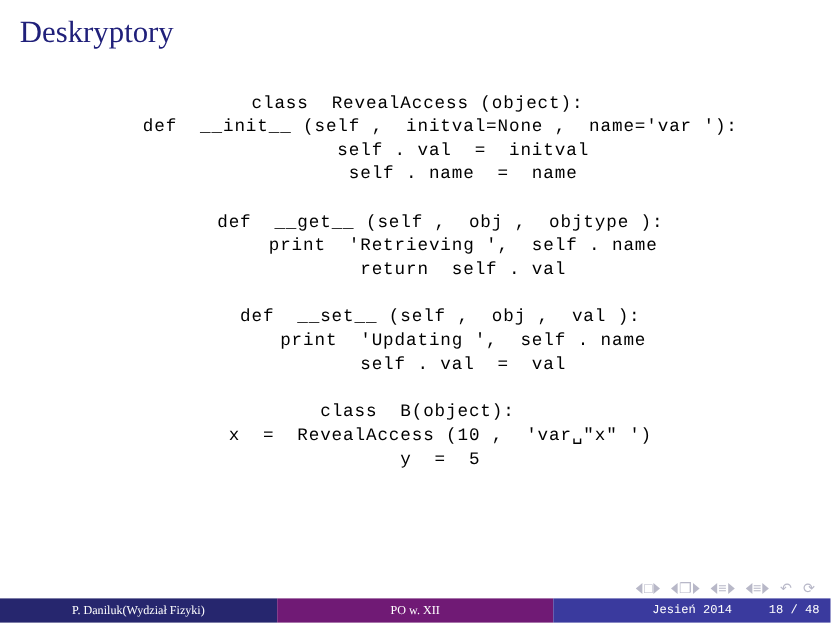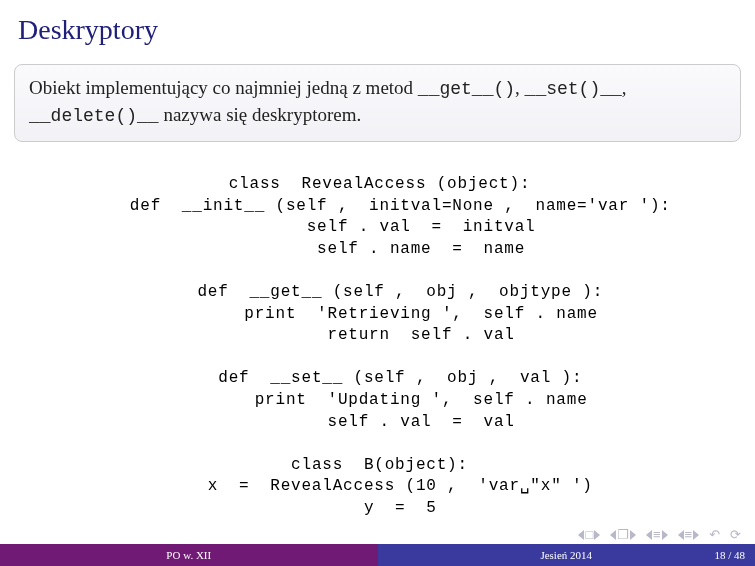--- a/index.html
+++ b/index.html
@@ -53,21 +53,21 @@
   }
   .footer .seg {
     display: flex;
     align-items: center;
     justify-content: center;
     height: 100%;
     white-space: nowrap;
   }
   .footer .left { flex: 1; background: #26266e; }
   .footer .mid  { flex: 1; background: #701a75; }
-  .footer .right{ flex: 1; background: #3a3a9e; position: relative; }
+  .footer .right{ flex: 1; background: #3a3a9e; position: relative; font-family: Liberation Mono, monospace; }
   .footer .right .pages {
     position: absolute;
     right: 10px;
   }
   .navicons {
     position: absolute;
     right: 14px;
     bottom: 24px;
     display: flex;
     gap: 10px;
@@ -82,24 +82,20 @@
   .navicons .tri.r { border-left: 6px solid #b8b8c8; }
   .navicons .glyph { font-size: 13px; color:#b8b8c8; }
 </style>
 </head>
 <body>
 
 <div class="slide">
 
   <div class="title">Deskryptory</div>
 
-  <div class="block">
-    <span>Obiekt implementujący co najmniej jedną z metod </span><span class="tt">__get__()</span><span>, </span><span class="tt">__set()__</span><span>,</span><br>
-    <span class="tt">__delete()__</span><span> nazywa się deskryptorem.</span>
-  </div>
 
   <div class="code">
 <span>class  RevealAccess (object):</span>
 <span>    def  __init__ (self ,  initval=None ,  name='var '):</span>
 <span>        self . val  =  initval</span>
 <span>        self . name  =  name</span>
 <span></span>
 <span>    def  __get__ (self ,  obj ,  objtype ):</span>
 <span>        print  'Retrieving ',  self . name</span>
 <span>        return  self . val</span>
@@ -131,20 +127,21 @@
     <span>
         <i class="tri l"></i>
         <span class="glyph">≡</span>
         <i class="tri r"></i>
       </span>
     <span class="glyph">↶</span>
     <span class="glyph">⟳</span>
   </div>
 
   <div class="footer">
+    <div class="seg left">P. Daniluk(Wydział Fizyki)</div>
     <div class="seg mid">PO w. XII</div>
     <div class="seg right">
       <span>Jesień 2014</span>
       <span class="pages">18 / 48</span>
     </div>
   </div>
 
 </div>
 
 </body></html>

